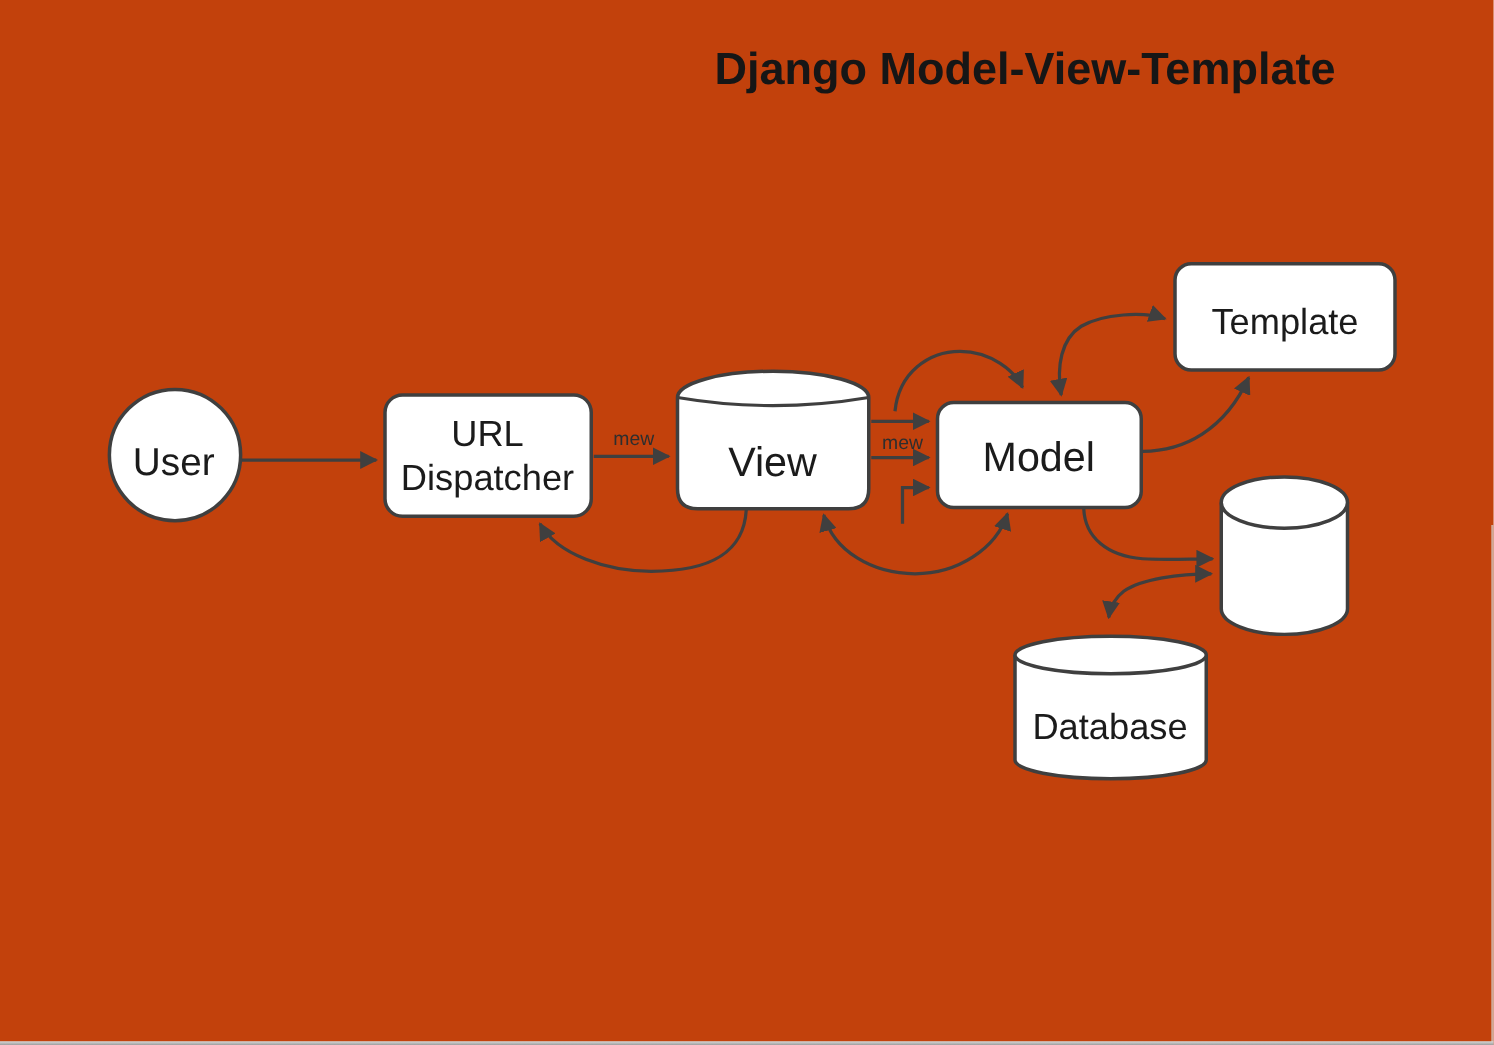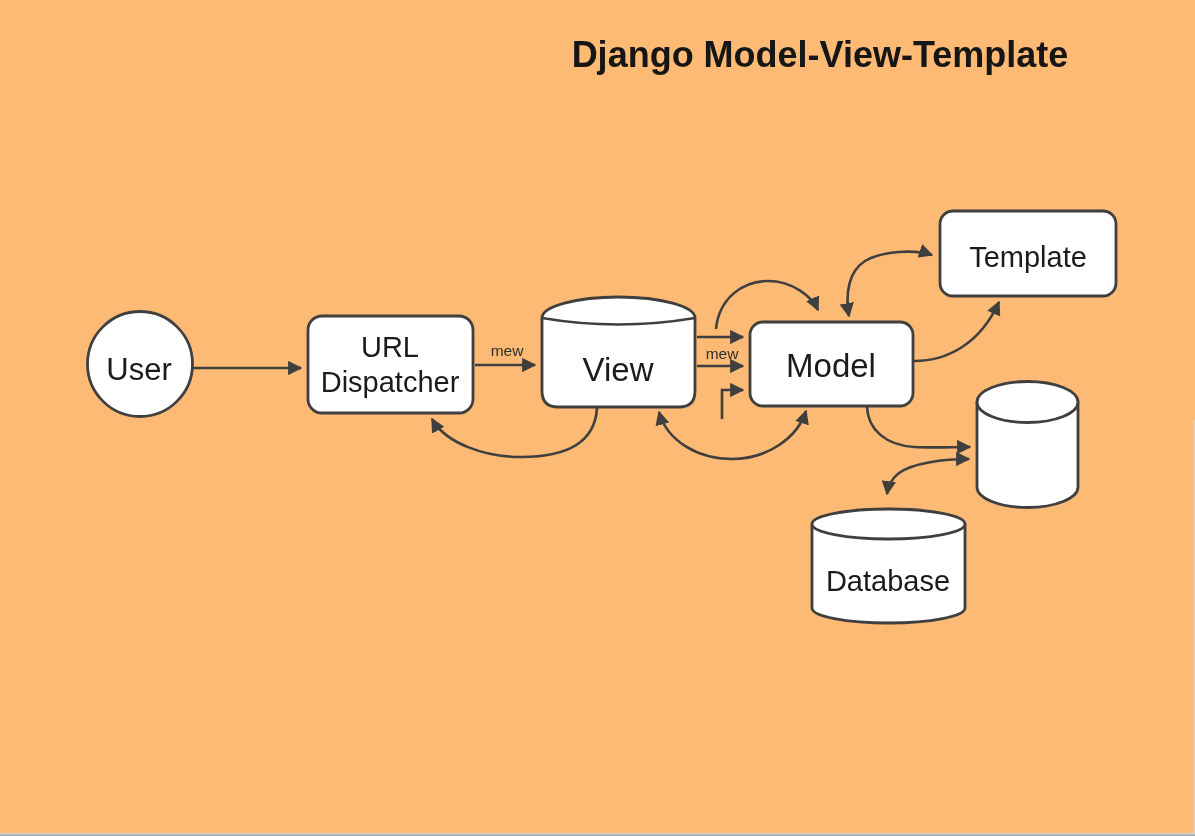--- a/index.html
+++ b/index.html
@@ -5,21 +5,21 @@
   html, body {
     margin: 0;
     padding: 0;
     background: #ffffff;
     font-family: "Liberation Sans", "DejaVu Sans", sans-serif;
   }
   .page {
     position: relative;
     width: 1195px;
     height: 836px;
-    background: #fdba74;
+    background: #c2410c;
     overflow: hidden;
   }
   .bottom-edge {
     position: absolute;
     left: 0; right: 0; bottom: 0;
     height: 3px;
     background: linear-gradient(to bottom, #d9d9d9, #9e9e9e);
   }
   .right-edge {
     position: absolute;

